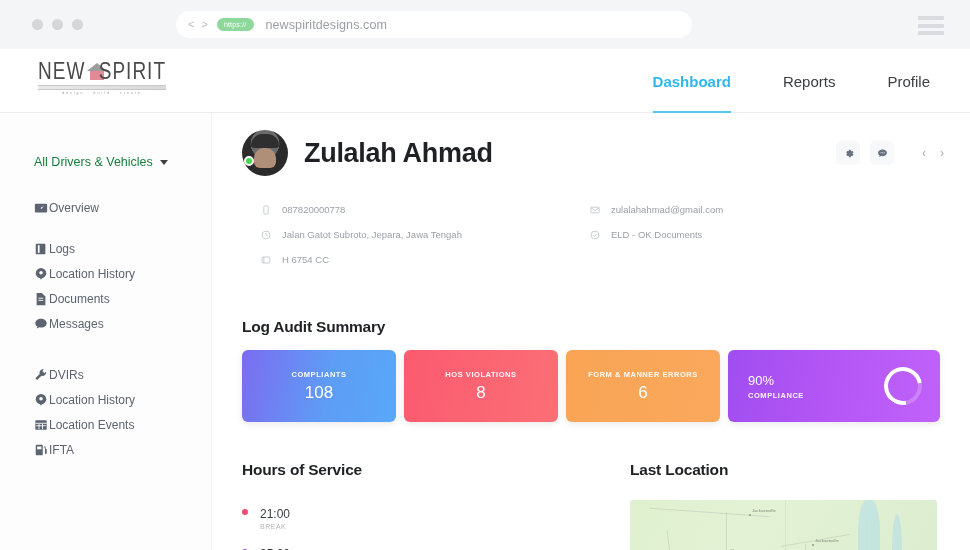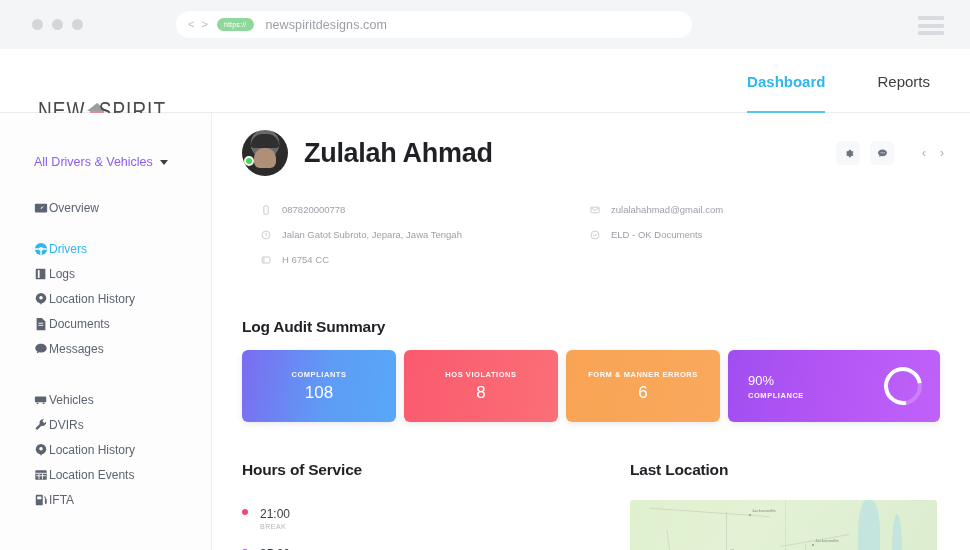--- a/index.html
+++ b/index.html
@@ -38,21 +38,21 @@
   .hamburger span { display: block; width: 26px; height: 4px; border-radius: 1px; background: #d9dbe0; }
 
   
   .site-header {
     position: absolute; top: 49px; left: 0;
     width: 970px; height: 64px;
     background: #ffffff;
     border-bottom: 1px solid #ececee;
   }
   .logo-wrap { position: absolute; left: 38px; top: 11px; width: 128px; }
-  .logo-row { display: flex; align-items: center; justify-content: center; gap: 2px; margin-top: 40px; }
+  .logo-row { display: flex; align-items: center; justify-content: center; gap: 2px; }
   .logo-word { font-family: "Liberation Sans", sans-serif; font-size: 19px; letter-spacing: 1px; color: #4a4a4a; font-weight: 400; transform: scaleY(1.25); }
   .logo-house { width: 20px; height: 17px; position: relative; }
   .logo-house .roof {
     position: absolute; top: 0; left: 0;
     width: 0; height: 0;
     border-left: 10px solid transparent;
     border-right: 10px solid transparent;
     border-bottom: 8px solid #9d9d9d;
   }
   .logo-house .body { position: absolute; top: 8px; left: 3px; width: 14px; height: 9px; background: #e08b96; }
@@ -74,21 +74,21 @@
   .sidebar {
     position: absolute; top: 113px; left: 0;
     width: 212px; height: 437px;
     background: #fdfdfd;
     border-right: 1px solid #f0f0f1;
     padding-top: 42px;
   }
   .filter-select {
     display: flex; align-items: center; gap: 7px;
     margin-left: 34px; margin-bottom: 26px;
-    font-size: 12.5px; color: #8b5cf6;
+    font-size: 12.5px; color: #15803d;
   }
   .caret { width: 0; height: 0; border-left: 4px solid transparent; border-right: 4px solid transparent; border-top: 5px solid #3c4043; }
   .nav-item {
     display: flex; align-items: center; gap: 1px;
     margin-left: 34px; height: 25px; margin-bottom: 0;
     font-size: 12px; color: #5c6470;
   }
   .nav-gap { height: 16px; }
   .nav-item.active { color: #2fb7ee; }
   .nav-item.active .ico svg { fill: #2fb7ee; }
@@ -207,50 +207,40 @@
       </span>
       <span class="logo-word">SPIRIT</span>
     </div>
     <div class="logo-rule"></div>
     <div class="logo-sub">design · build · create</div>
   </div>
 
   <div class="top-nav">
     <a href="#" class="active">Dashboard</a>
     <a href="#">Reports</a>
+    <a href="#">Profile</a>
   </div>
 </div>
 
 <div class="sidebar">
   <div class="filter-select">
     <span>All Drivers &amp; Vehicles</span>
     <span class="caret"></span>
   </div>
 
   <div class="nav-item">
     <span class="ico">
       <svg viewBox="0 0 16 16" width="14" height="14">
           <path d="M2 3h12a1 1 0 011 1v8a1 1 0 01-1 1H2a1 1 0 01-1-1V4a1 1 0 011-1zm9.5 2.3L7.4 8.1l1 1.1 3.1-3.9z"></path>
         </svg>
     </span>
     <span>Overview</span>
   </div>
   <div class="nav-gap"></div>
 
-  <div class="nav-item active">
-    <span class="ico">
-      <svg viewBox="0 0 16 16" width="14" height="14">
-          <circle cx="8" cy="8" r="7"></circle>
-          <circle cx="8" cy="8" r="2.3" fill="#fff"></circle>
-          <rect x="1" y="7.2" width="14" height="1.6" fill="#fff"></rect>
-          <rect x="7.2" y="8" width="1.6" height="7" fill="#fff"></rect>
-        </svg>
-    </span>
-    <span>Drivers</span>
-  </div>
 
   <div class="nav-item">
     <span class="ico">
       <svg viewBox="0 0 16 16" width="14" height="14">
           <rect x="2" y="2" width="11" height="12" rx="1"></rect>
           <rect x="4.4" y="3.6" width="2" height="8.8" fill="#fff"></rect>
         </svg>
     </span>
     <span>Logs</span>
   </div>
@@ -281,30 +271,20 @@
     <span class="ico">
       <svg viewBox="0 0 16 16" width="14" height="14">
           <path d="M8 2c3.6 0 6.5 2.2 6.5 5S11.6 12 8 12c-.7 0-1.4-.1-2-.25L3 13l.9-2.1C2.5 10 1.5 8.6 1.5 7c0-2.8 2.9-5 6.5-5z"></path>
         </svg>
     </span>
     <span>Messages</span>
   </div>
 
   <div class="nav-gap" style="height:26px"></div>
 
-  <div class="nav-item">
-    <span class="ico">
-      <svg viewBox="0 0 16 16" width="14" height="14">
-          <rect x="1" y="4" width="13" height="6.5" rx="1"></rect>
-          <rect x="3" y="11" width="2" height="1.6"></rect>
-          <rect x="10" y="11" width="2" height="1.6"></rect>
-        </svg>
-    </span>
-    <span>Vehicles</span>
-  </div>
 
   <div class="nav-item">
     <span class="ico">
       <svg viewBox="0 0 16 16" width="14" height="14">
           <path d="M11.2 1.5a4 4 0 00-4.7 5.3L1.6 11.7l2 2 4.9-4.9a4 4 0 005.3-4.7L11.9 6 9.7 3.8z"></path>
         </svg>
     </span>
     <span>DVIRs</span>
   </div>
 

